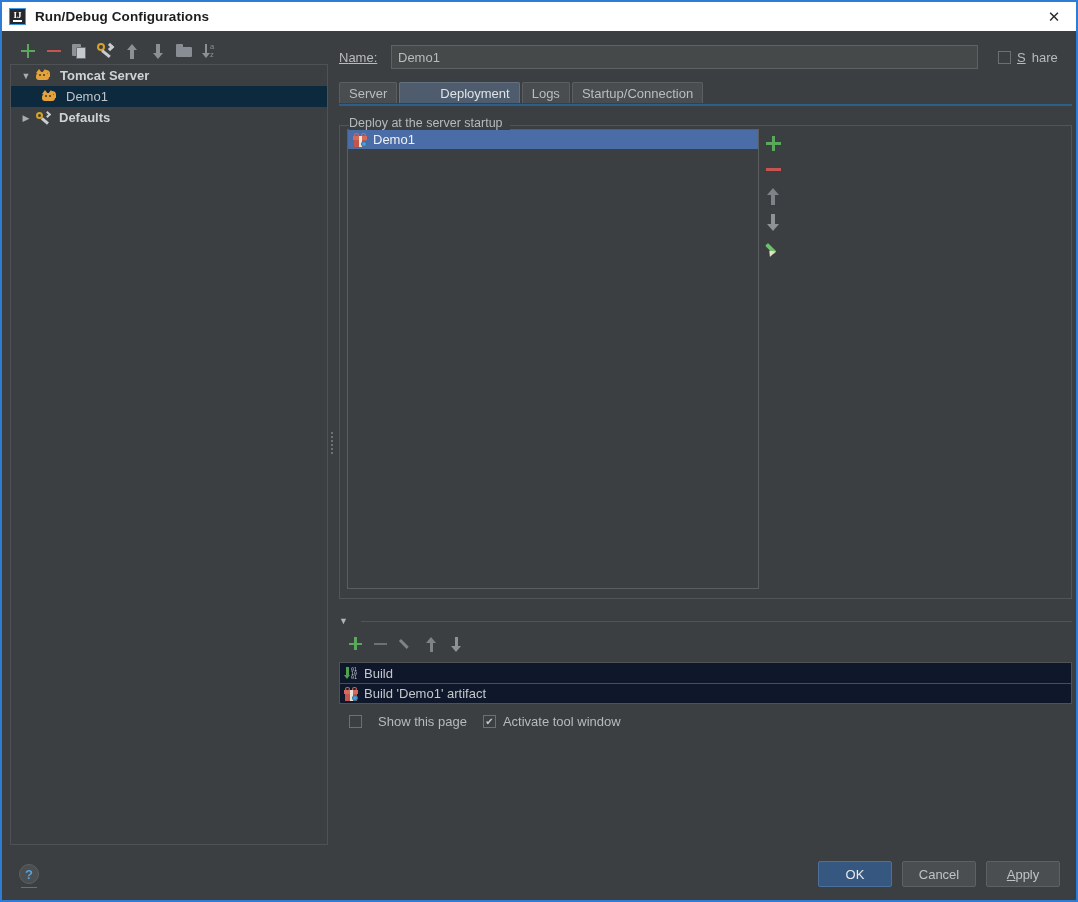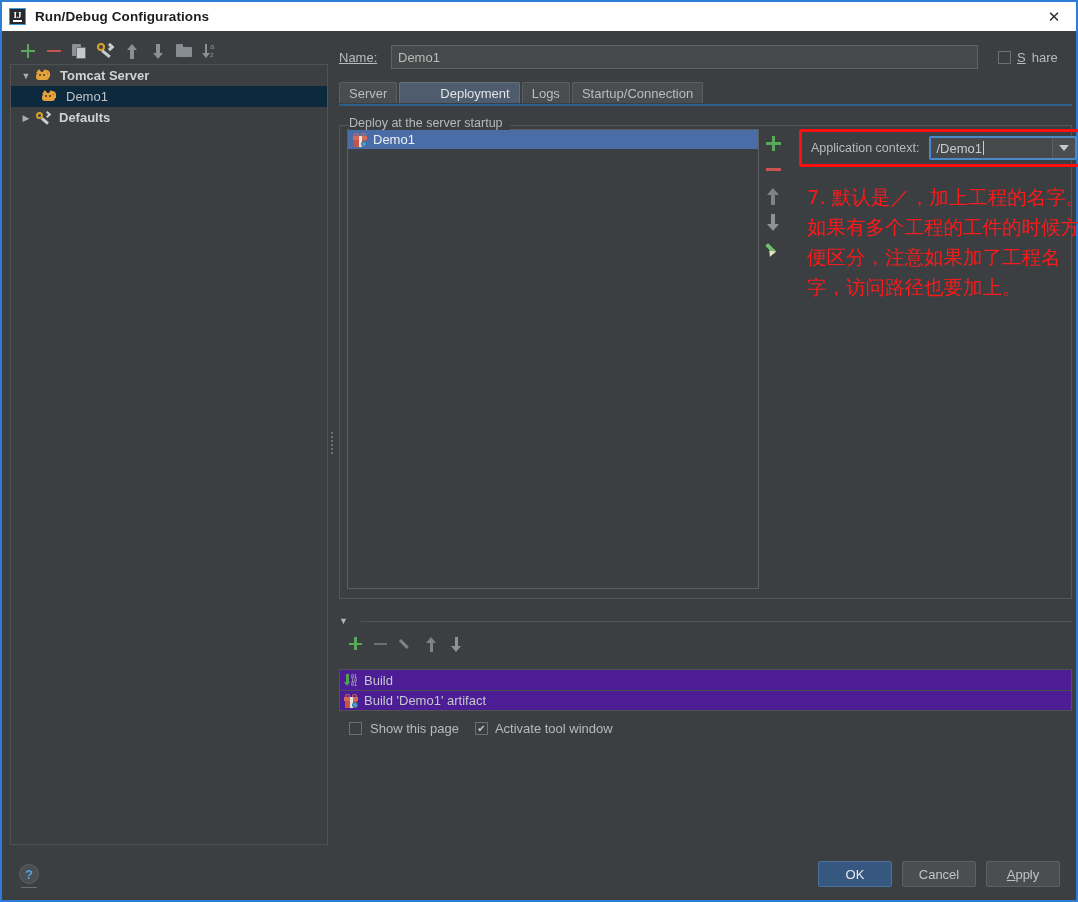--- a/index.html
+++ b/index.html
@@ -344,36 +344,36 @@
       background:#7e8388; transform:rotate(45deg); transform-origin:left top; }
   .blb .au { position:absolute; left:6px; top:4px; width:11px; height:15px; }
   .blb .au .sh { position:absolute; left:3.8px; top:4px; width:3px; height:11px; background:#7e8388; }
   .blb .au .hd { position:absolute; left:0; top:0; width:0;height:0;
       border-left:5.5px solid transparent; border-right:5.5px solid transparent; border-bottom:6px solid #7e8388;}
   .blb .ad { position:absolute; left:6px; top:4px; width:11px; height:15px; }
   .blb .ad .sh { position:absolute; left:3.8px; top:0; width:3px; height:11px; background:#8d9296; }
   .blb .ad .hd { position:absolute; left:0; bottom:0; width:0;height:0;
       border-left:5.5px solid transparent; border-right:5.5px solid transparent; border-top:6px solid #8d9296;}
 
-  #bl-list { border:1px solid #4e5254; background:#4c1d95; margin-top:13px; }
+  #bl-list { border:1px solid #4e5254; background:#0f172a; margin-top:6px; }
   .bl-row { height:20px; display:flex; align-items:center; padding-left:4px;
             font-size:13px; color:#c4c8cc; cursor:pointer; }
   .bl-row + .bl-row { border-top:1px solid #4a4e50; }
   .build-ic { width:15px; height:14px; position:relative; flex:none; margin-right:5px; }
   .build-ic .ar { position:absolute; left:0px; top:1px; width:7px; height:12px; }
   .build-ic .ar .sh { position:absolute; left:2.2px; top:0; width:2.6px; height:8px; background:#4fa34f; }
   .build-ic .ar .hd { position:absolute; left:0; bottom:0; width:0;height:0;
       border-left:3.5px solid transparent; border-right:3.5px solid transparent; border-top:4.5px solid #4fa34f;}
   .build-ic .bits {
     position:absolute; left:7px; top:1px; font-size:5px; line-height:4px;
     color:#c5c9cd; font-family:"DejaVu Sans Mono", monospace;
   }
 
   #bl-checks { display:flex; align-items:center; margin-top:10px; padding-left:10px; }
-  #bl-checks .lbl { margin-left:8px; margin-right:16px; color:#b6babd; font-size:13px; }
+  #bl-checks .lbl { margin-left:16px; margin-right:16px; color:#b6babd; font-size:13px; }
   #bl-checks .lbl2 { margin-left:7px; color:#b6babd; font-size:13px; }
 
   
   #help-btn {
     position:absolute; left:17px; bottom:16px; width:20px; height:20px;
     border-radius:50%; background:#4b4f52; border:1px solid #5b6063;
     color:#5b9fd6; font-size:13px; font-weight:bold;
     display:flex; align-items:center; justify-content:center; cursor:pointer;
   }
   #help-underline { position:absolute; left:19px; bottom:12px; width:16px; height:1px; background:#6b7073; }
@@ -545,33 +545,20 @@
               </span>
           </div>
           <div class="sbtn">
             <span class="pencil">
                 <i class="body"></i>
                 <i class="tip"></i>
               </span>
           </div>
         </div>
 
-        <div id="ctx-area">
-          <div id="ctx-redbox">
-            <span id="ctx-label">Application context:</span>
-            <div id="ctx-combo">
-              <span id="ctx-value">/Demo1</span>
-                <span id="ctx-caret"></span>
-              <span id="ctx-arrow">
-                  <i></i>
-                </span>
-            </div>
-          </div>
-          <div id="annotation">7. 默认是／，加上工程的名字。如果有多个工程的工件的时候方便区分，注意如果加了工程名字，访问路径也要加上。</div>
-        </div>
       </div>
     </div>
 
     <div id="before-launch">
       <div id="bl-header">
         <span id="bl-twisty">▼</span>
         <span id="bl-line"></span>
       </div>
 
       <div id="bl-toolbar">

